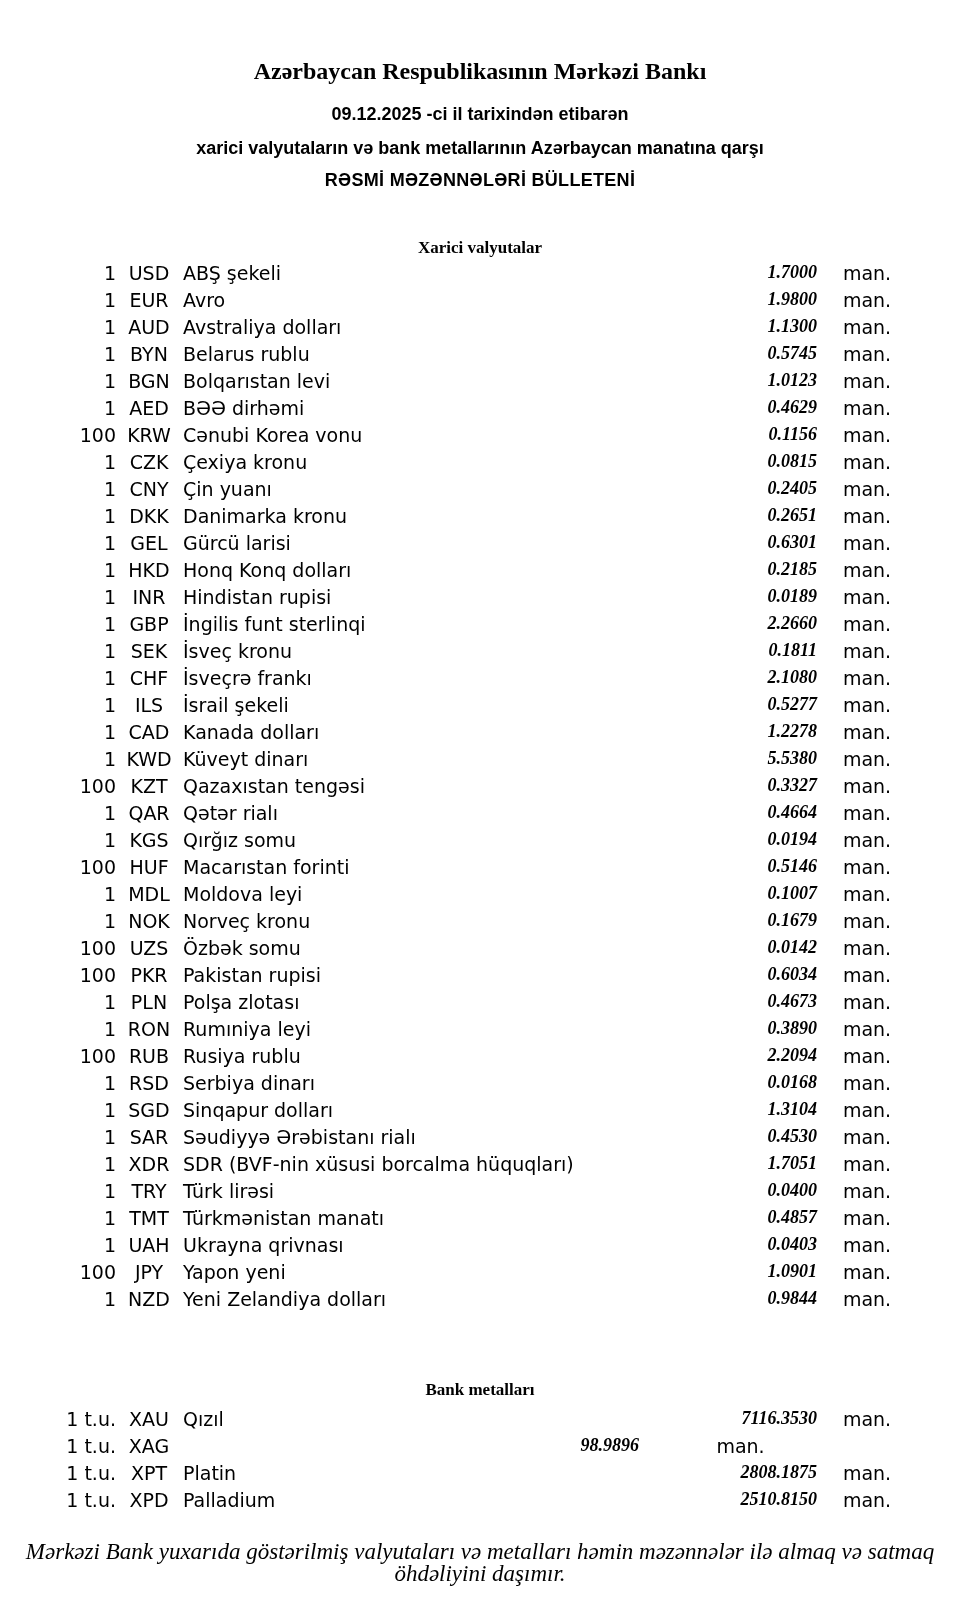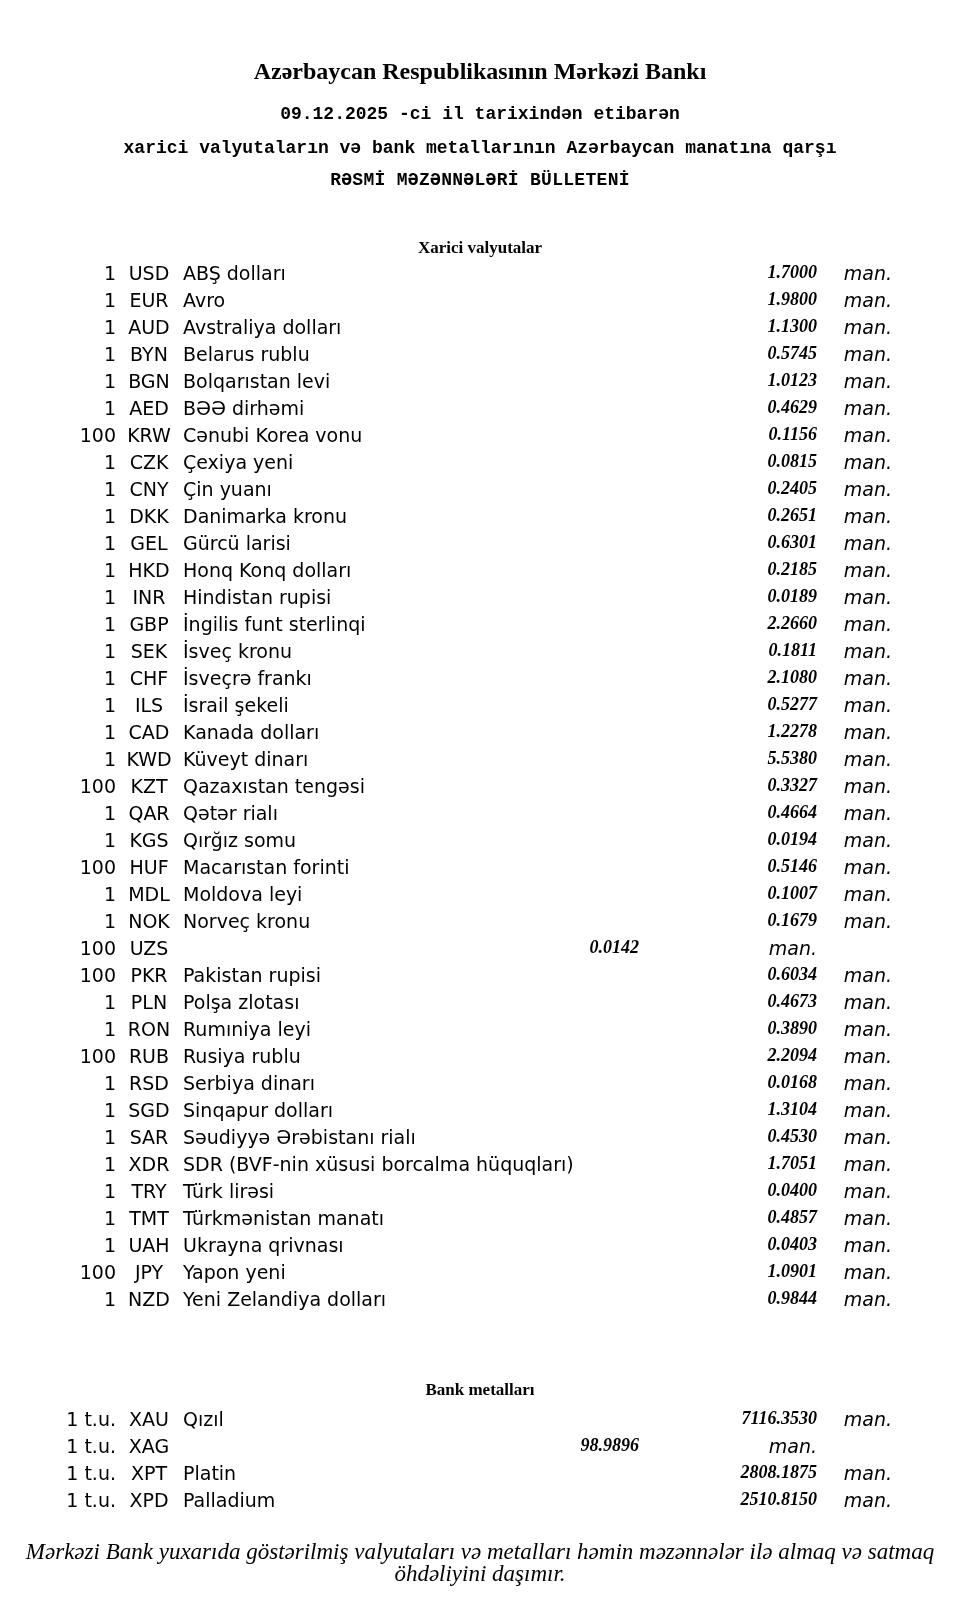--- a/index.html
+++ b/index.html
@@ -17,21 +17,21 @@
   
   .doc-header { text-align: center; }
   .bank-name {
     padding-top: 56px;
     font-family: "Liberation Serif", serif;
     font-weight: bold;
     font-size: 24px;
     line-height: 30px;
   }
   .hdr-line {
-    font-family: Liberation Mono, monospace;
+    font-family: Liberation Sans, sans-serif;
     font-weight: bold;
     font-size: 18px;
     line-height: 23px;
   }
   .date-line    { margin-top: 17px; }
   .subject-line { margin-top: 11px; text-align: center; }
   .bulletin-title { margin-top: 9px; letter-spacing: 0.3px; }
 
   
   .section-title {
@@ -71,24 +71,23 @@
   }
   .cell-rate {
     text-align: right;
     font-family: "Liberation Serif", serif;
     font-weight: bold;
     font-style: italic;
     font-size: 18px;
     white-space: nowrap;
   }
   .cell-unit {
-    text-align: right;
+    text-align: center;
     padding-left: 25px;
     font-size: 19px;
-    font-style: italic;
   }
 
   
   .disclaimer {
     margin-top: 28px;
     text-align: center;
     font-family: Liberation Serif, serif;
     font-style: italic;
     font-size: 23px;
     line-height: 22px;
@@ -105,21 +104,21 @@
     <div class="hdr-line subject-line">xarici valyutaların və bank metallarının Azərbaycan manatına qarşı</div>
     <div class="hdr-line bulletin-title">RƏSMİ MƏZƏNNƏLƏRİ BÜLLETENİ</div>
   </div>
 
   <div>
     <div class="section-title currencies-title">Xarici valyutalar</div>
     <div class="rate-table">
         <div class="rate-row">
     <span class="cell-qty">1</span>
     <span class="cell-code">USD</span>
-    <span class="cell-name">ABŞ dolları</span>
+    <span class="cell-name">ABŞ şekeli</span>
     <span class="cell-rate">1.7000</span>
     <span class="cell-unit">man.</span>
   </div>
         <div class="rate-row">
     <span class="cell-qty">1</span>
     <span class="cell-code">EUR</span>
     <span class="cell-name">Avro</span>
     <span class="cell-rate">1.9800</span>
     <span class="cell-unit">man.</span>
   </div>
@@ -154,21 +153,21 @@
         <div class="rate-row">
     <span class="cell-qty">100</span>
     <span class="cell-code">KRW</span>
     <span class="cell-name">Cənubi Korea vonu</span>
     <span class="cell-rate">0.1156</span>
     <span class="cell-unit">man.</span>
   </div>
         <div class="rate-row">
     <span class="cell-qty">1</span>
     <span class="cell-code">CZK</span>
-    <span class="cell-name">Çexiya yeni</span>
+    <span class="cell-name">Çexiya kronu</span>
     <span class="cell-rate">0.0815</span>
     <span class="cell-unit">man.</span>
   </div>
         <div class="rate-row">
     <span class="cell-qty">1</span>
     <span class="cell-code">CNY</span>
     <span class="cell-name">Çin yuanı</span>
     <span class="cell-rate">0.2405</span>
     <span class="cell-unit">man.</span>
   </div>
@@ -280,20 +279,21 @@
         <div class="rate-row">
     <span class="cell-qty">1</span>
     <span class="cell-code">NOK</span>
     <span class="cell-name">Norveç kronu</span>
     <span class="cell-rate">0.1679</span>
     <span class="cell-unit">man.</span>
   </div>
         <div class="rate-row">
     <span class="cell-qty">100</span>
     <span class="cell-code">UZS</span>
+    <span class="cell-name">Özbək somu</span>
     <span class="cell-rate">0.0142</span>
     <span class="cell-unit">man.</span>
   </div>
         <div class="rate-row">
     <span class="cell-qty">100</span>
     <span class="cell-code">PKR</span>
     <span class="cell-name">Pakistan rupisi</span>
     <span class="cell-rate">0.6034</span>
     <span class="cell-unit">man.</span>
   </div>

